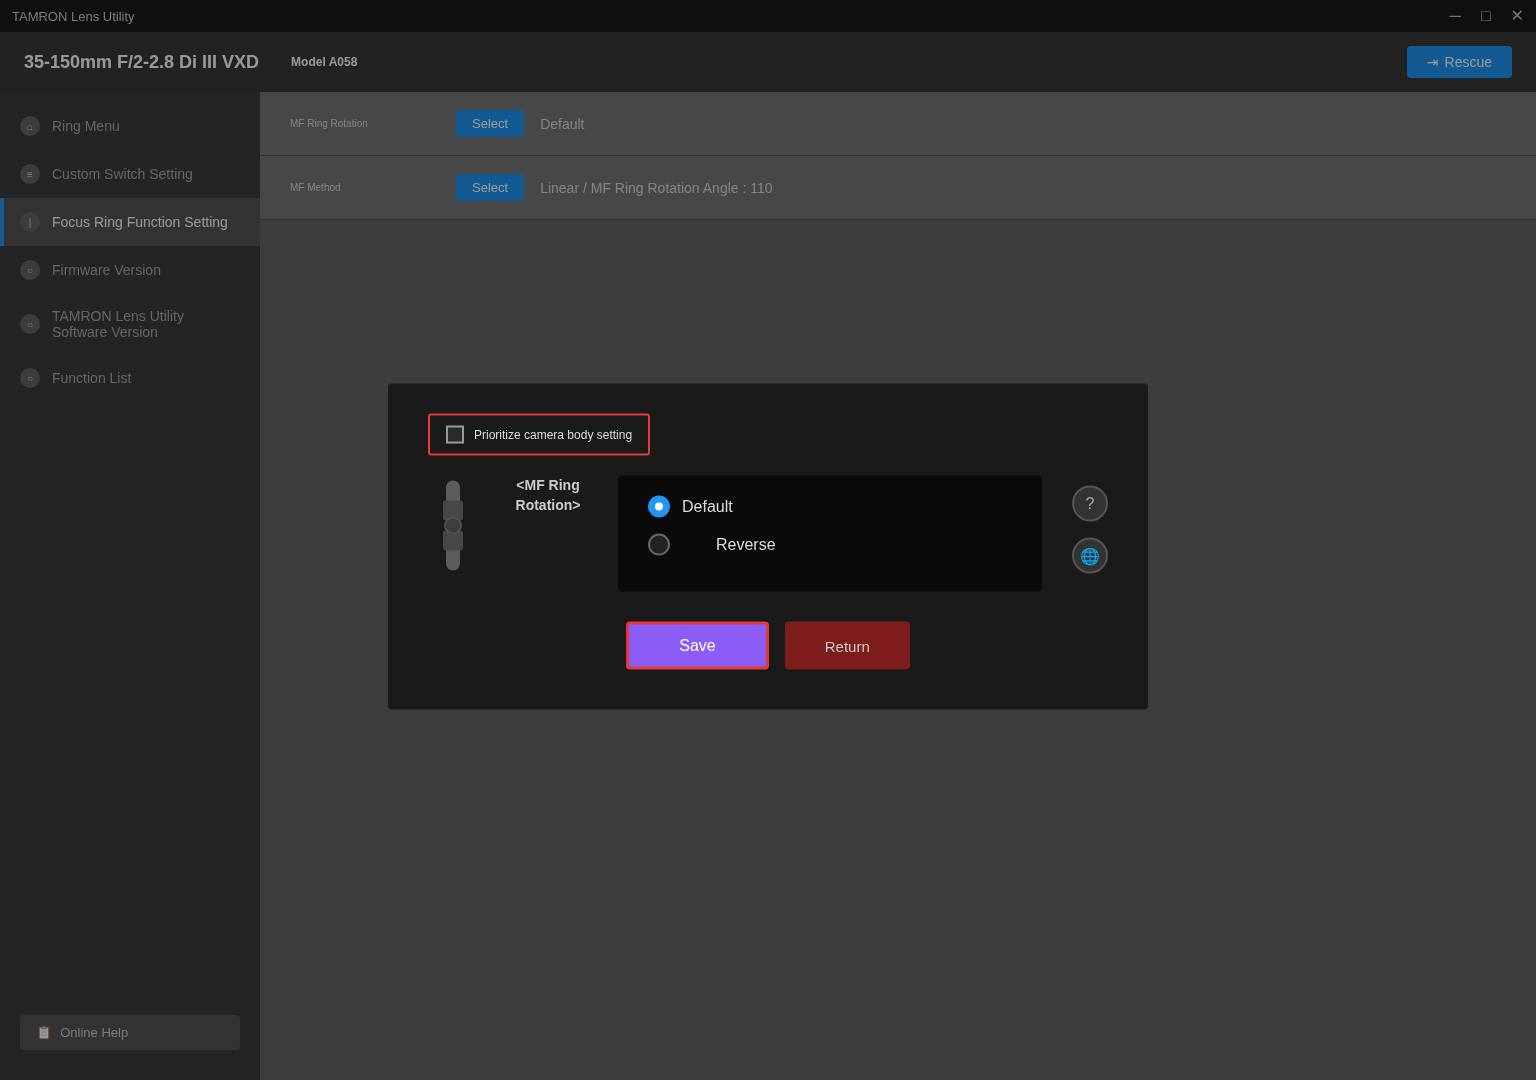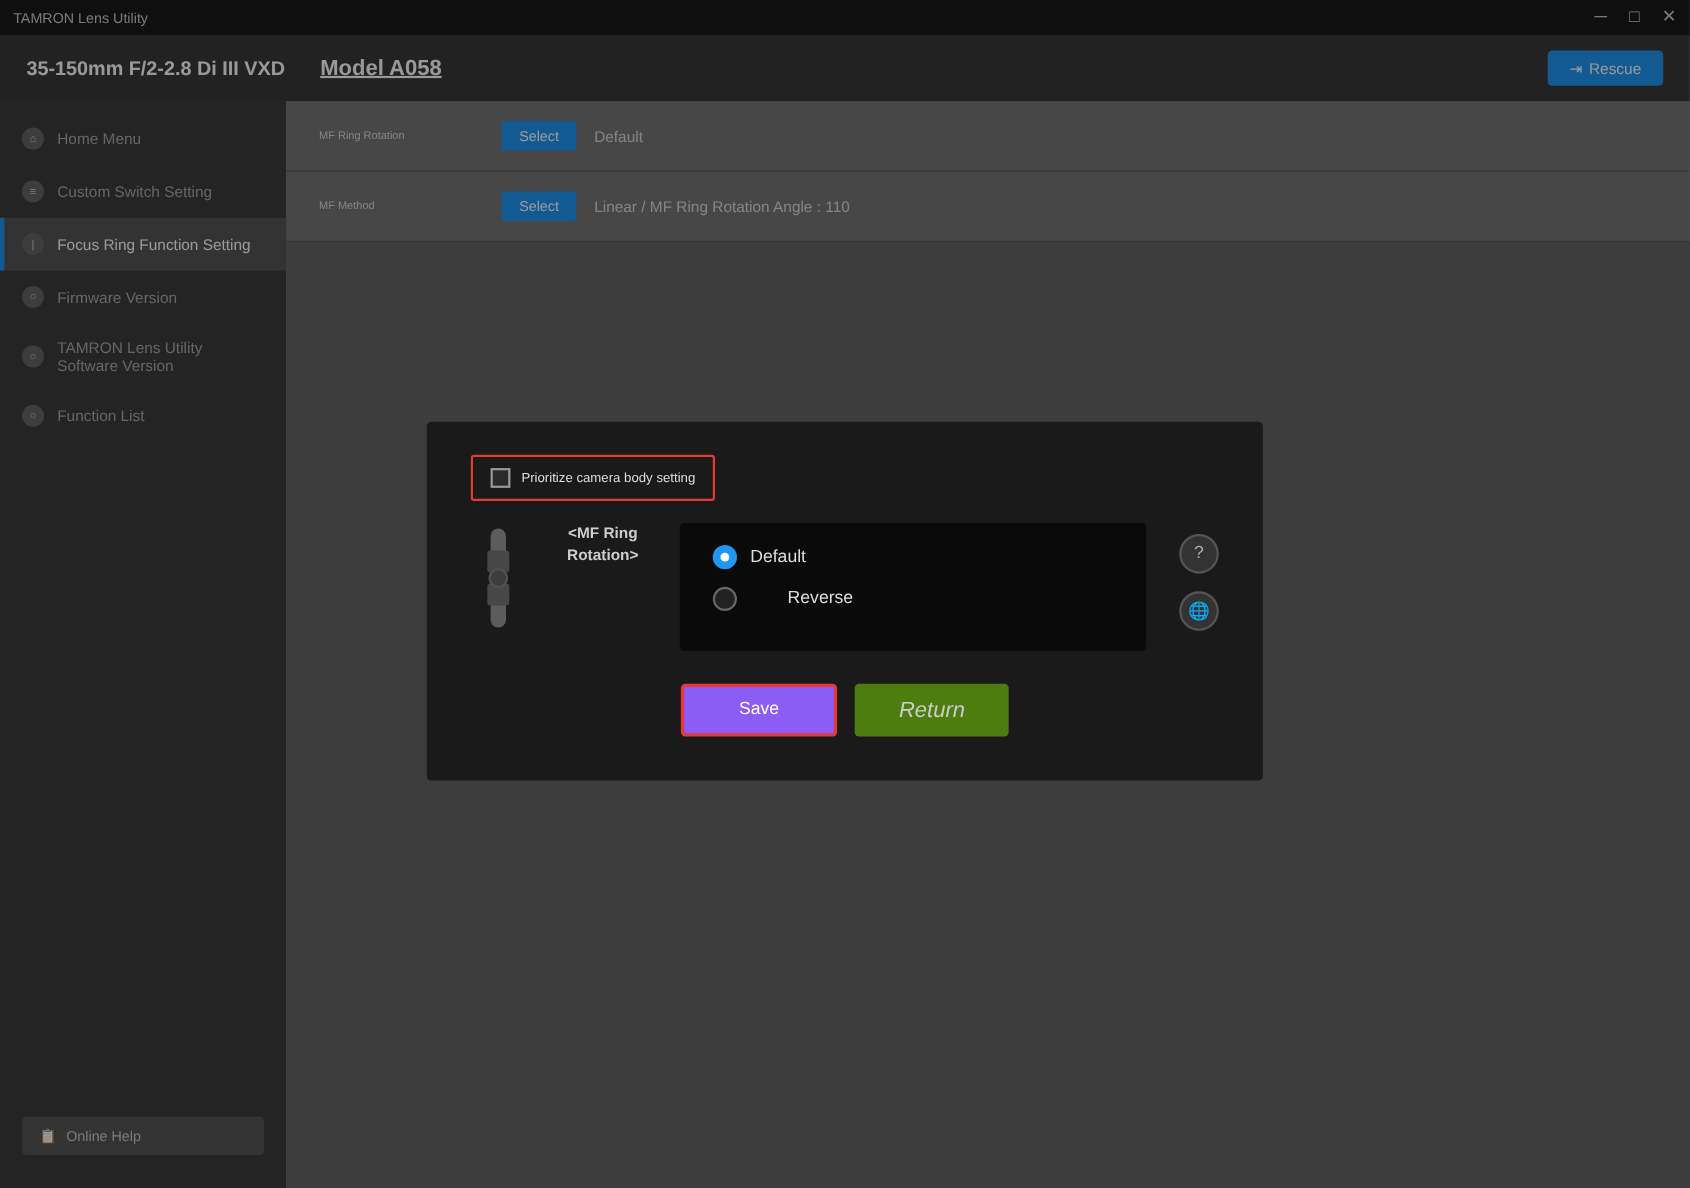--- a/index.html
+++ b/index.html
@@ -75,23 +75,22 @@
       align-items: center;
       gap: 32px;
     }
     .header-lens-name {
       color: #fff;
       font-size: 18px;
       font-weight: bold;
     }
     .header-model-name {
       color: #fff;
-      font-size: 20px;
+      font-size: 12px;
       font-weight: bold;
-      text-decoration: underline;
     }
     .rescue-btn {
       background: #2196F3;
       color: #fff;
       border: none;
       border-radius: 4px;
       padding: 8px 20px;
       font-size: 14px;
       cursor: pointer;
       display: flex;
@@ -345,28 +344,27 @@
     .save-btn {
       background: #8b5cf6;
       color: #fff;
       border: 3px solid #e53935;
       border-radius: 4px;
       padding: 12px 50px;
       font-size: 16px;
       cursor: pointer;
     }
     .return-btn {
-      background: #4d7c0f;
+      background: #7f1d1d;
       color: #ccc;
       border: none;
       border-radius: 4px;
       padding: 12px 40px;
-      font-size: 20px;
-      cursor: pointer;
-      font-style: italic;
+      font-size: 15px;
+      cursor: pointer;
     }
 
     
     .lens-svg {
       opacity: 0.6;
     }
   </style>
 </head>
 <body>
 
@@ -390,21 +388,21 @@
   </div>
   <button class="rescue-btn">
     <span>⇥</span>
     <span>Rescue</span>
   </button>
 </div>
 
 <div class="sidebar">
   <div class="sidebar-item">
     <div class="sidebar-icon">⌂</div>
-    <span>Home Menu</span>
+    <span>Ring Menu</span>
   </div>
   <div class="sidebar-item">
     <div class="sidebar-icon">≡</div>
     <span>Custom Switch Setting</span>
   </div>
   <div class="sidebar-item active">
     <div class="sidebar-icon">|</div>
     <span>Focus Ring Function Setting</span>
   </div>
   <div class="sidebar-item">

